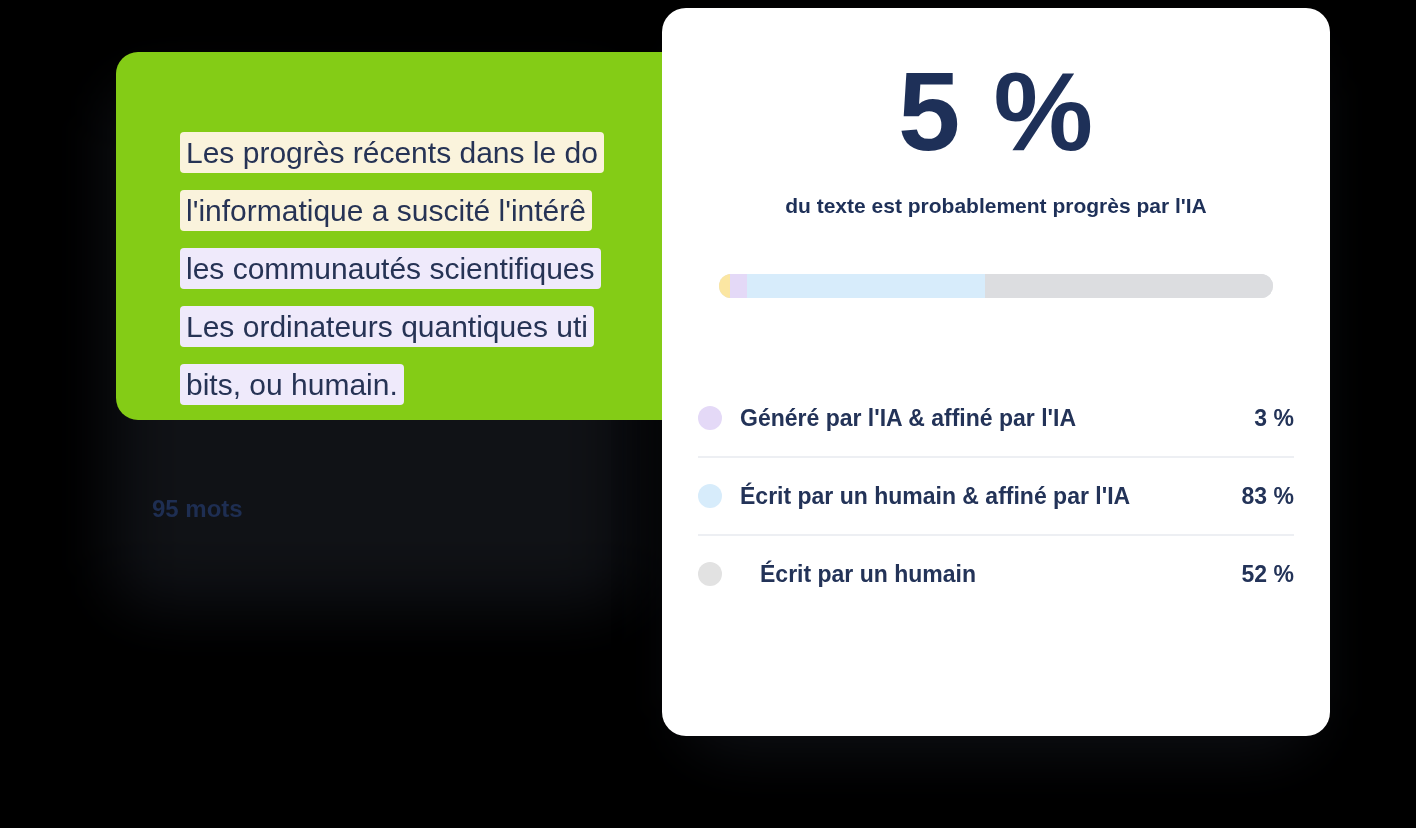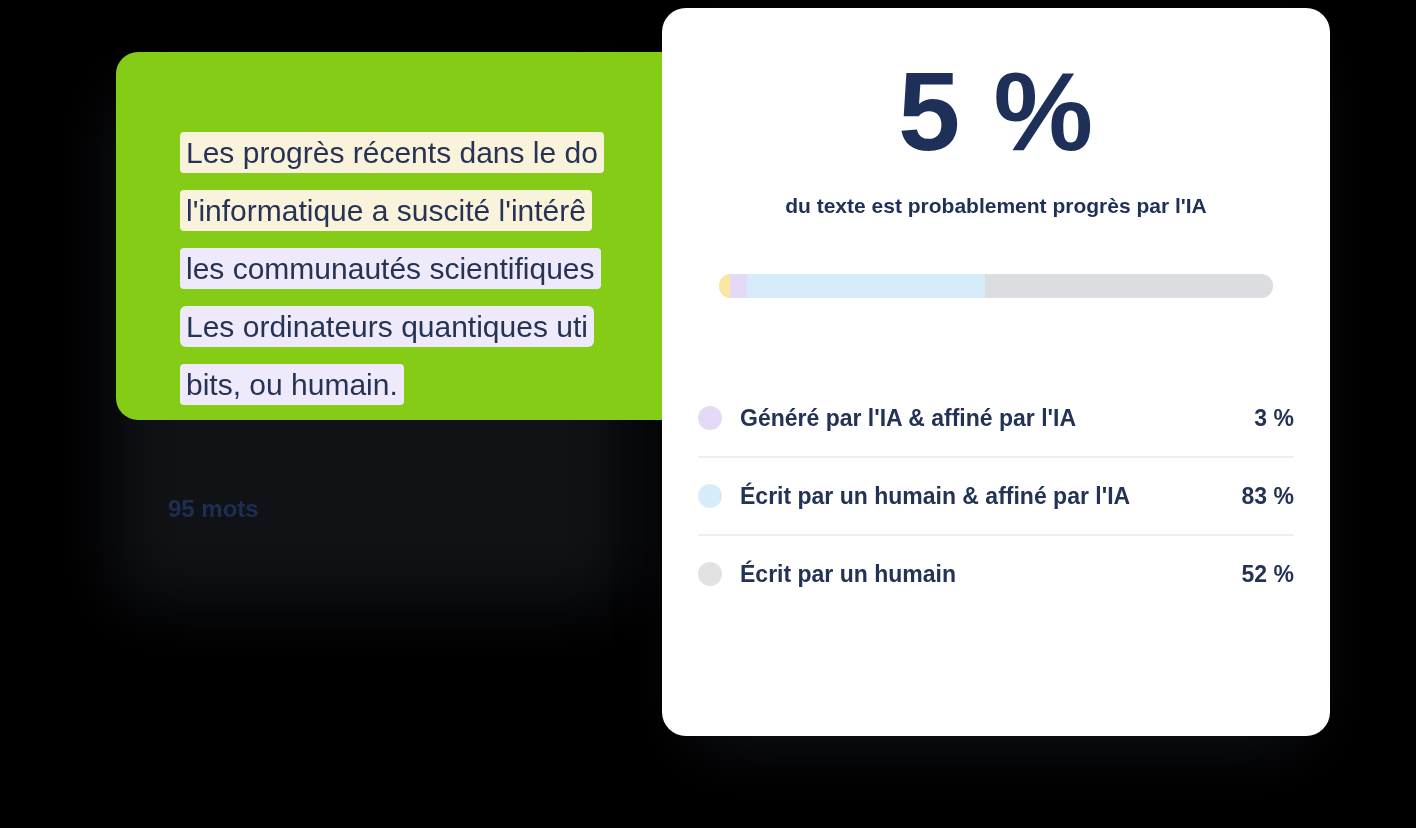--- a/index.html
+++ b/index.html
@@ -78,21 +78,21 @@
     -webkit-box-decoration-break: clone;
   }
   .hl-ai {
     background: #faf3dc;
   }
   .hl-ai-refined {
     background: #efeafb;
   }
   .word-count {
     position: absolute;
-    left: 168px;
+    left: 152px;
     top: 495px;
     font-size: 24px;
     font-weight: bold;
     color: #1e2e52;
     z-index: 3;
   }
   
   .text-fade {
     position: absolute;
     right: 0;
@@ -151,21 +151,21 @@
   .legend {
     margin: 82px auto 0 auto;
     width: 596px;
   }
   .legend-row {
     display: flex;
     align-items: center;
     height: 76px;
     border-bottom: 2px solid #edeff3;
   }
-  .legend-row:last-child { border-bottom: none; }
+  .legend-row:last-child { border-bottom: none; gap: 20px; }
   .legend-dot {
     width: 24px;
     height: 24px;
     border-radius: 50%;
     flex: 0 0 auto;
     margin-right: 18px;
   }
   .legend-label {
     font-size: 23px;
     font-weight: bold;
@@ -194,21 +194,21 @@
       <div class="doc-line">
         <span class="hl hl-ai" style="background: rgb(250, 243, 220);">Les progrès récents dans le do</span>
       </div>
       <div class="doc-line">
         <span class="hl hl-ai" style="background: rgb(250, 243, 220);">l'informatique a suscité l'intérê</span>
       </div>
       <div class="doc-line">
         <span class="hl hl-ai-refined" style="background: rgb(239, 234, 251);">les communautés scientifiques</span>
       </div>
       <div class="doc-line">
-        <span class="hl hl-ai-refined" style="background: rgb(239, 234, 251); border-radius: 6px;">Les ordinateurs quantiques uti</span>
+        <span class="hl hl-ai-refined" style="background: rgb(239, 234, 251);">Les ordinateurs quantiques uti</span>
       </div>
       <div class="doc-line">
         <span class="hl hl-ai-refined" style="background: rgb(239, 234, 251);">bits, ou humain.</span>
       </div>
     </div>
     <div class="text-fade"></div>
   </div>
   <div class="word-count">95 mots</div>
 
   <div class="result-card">

